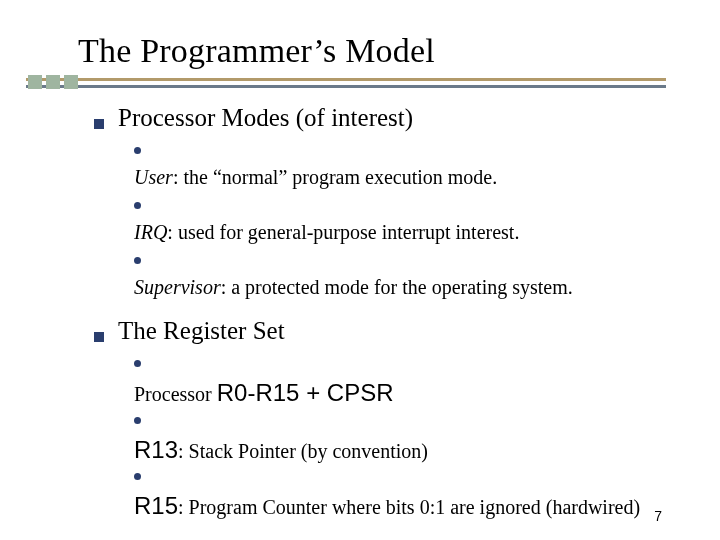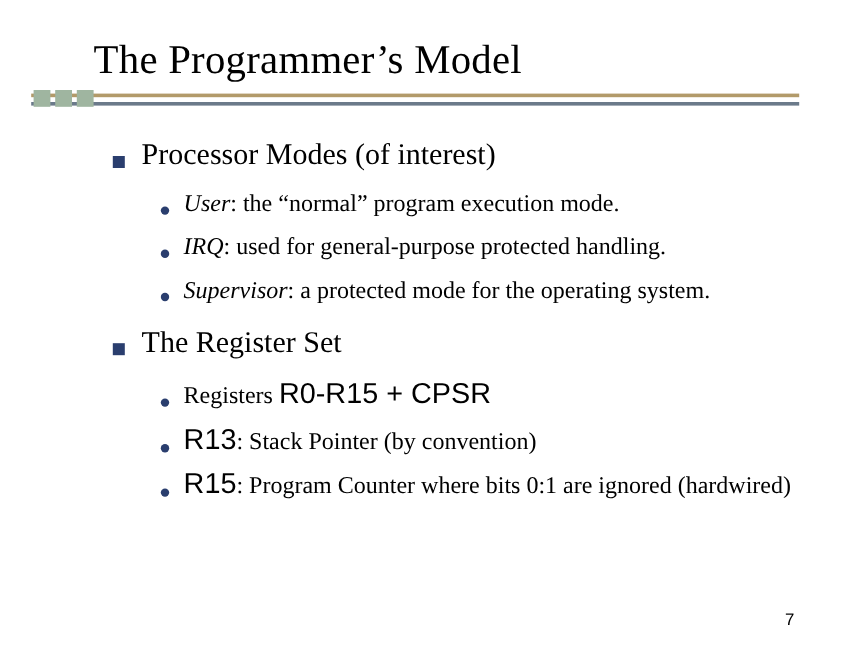--- a/index.html
+++ b/index.html
@@ -57,21 +57,21 @@
     height: 14px;
     background: #9fb5a0;
     top: -1px;
   }
   .deco .sq1 { left: 2px; }
   .deco .sq2 { left: 20px; }
   .deco .sq3 { left: 38px; }
   .content {
     position: absolute;
     left: 94px;
-    top: 116px;
+    top: 104px;
     width: 590px;
   }
   .l1 {
     margin-bottom: 12px;
   }
   .l1-head {
     display: flex;
     align-items: baseline;
     gap: 14px;
     margin-bottom: 12px;
@@ -92,20 +92,21 @@
     padding-left: 40px;
   }
   .l2 {
     display: flex;
     align-items: baseline;
     gap: 12px;
     font-size: 20px;
     line-height: 1.4;
     margin-bottom: 8px;
     font-family: "Times New Roman", Times, serif;
+    flex-direction: column;
   }
   .l2.tight {
     margin-bottom: 4px;
   }
   .dot-bullet {
     display: inline-block;
     width: 7px;
     height: 7px;
     background: #2a3e6e;
     border-radius: 50%;
@@ -154,42 +155,42 @@
       <div class="l2-list">
         <div class="l2">
           <span class="dot-bullet"></span>
           <span class="l2-text">
             <span class="ital">User</span><span>: the “normal” program execution mode.</span>
           </span>
         </div>
         <div class="l2">
           <span class="dot-bullet"></span>
           <span class="l2-text">
-            <span class="ital">IRQ</span><span>: used for general-purpose protected handling.</span>
+            <span class="ital">IRQ</span><span>: used for general-purpose interrupt interest.</span>
           </span>
         </div>
         <div class="l2" style="margin-top:0;">
           <span class="dot-bullet"></span>
           <span class="l2-text">
             <span class="ital">Supervisor</span><span>: a protected mode for the operating system.</span>
           </span>
         </div>
       </div>
     </div>
 
     <div class="l1" style="margin-top:16px;">
       <div class="l1-head">
         <span class="sq-bullet"></span>
         <span class="l1-text">The Register Set</span>
       </div>
       <div class="l2-list">
         <div class="l2 tight">
           <span class="dot-bullet"></span>
           <span class="l2-text">
-            <span>Registers </span><span class="mix">R0-R15 + CPSR</span>
+            <span>Processor </span><span class="mix">R0-R15 + CPSR</span>
           </span>
         </div>
         <div class="l2 tight">
           <span class="dot-bullet"></span>
           <span class="l2-text">
             <span class="mix">R13</span><span>: Stack Pointer (by convention)</span>
           </span>
         </div>
         <div class="l2 tight">
           <span class="dot-bullet"></span>

